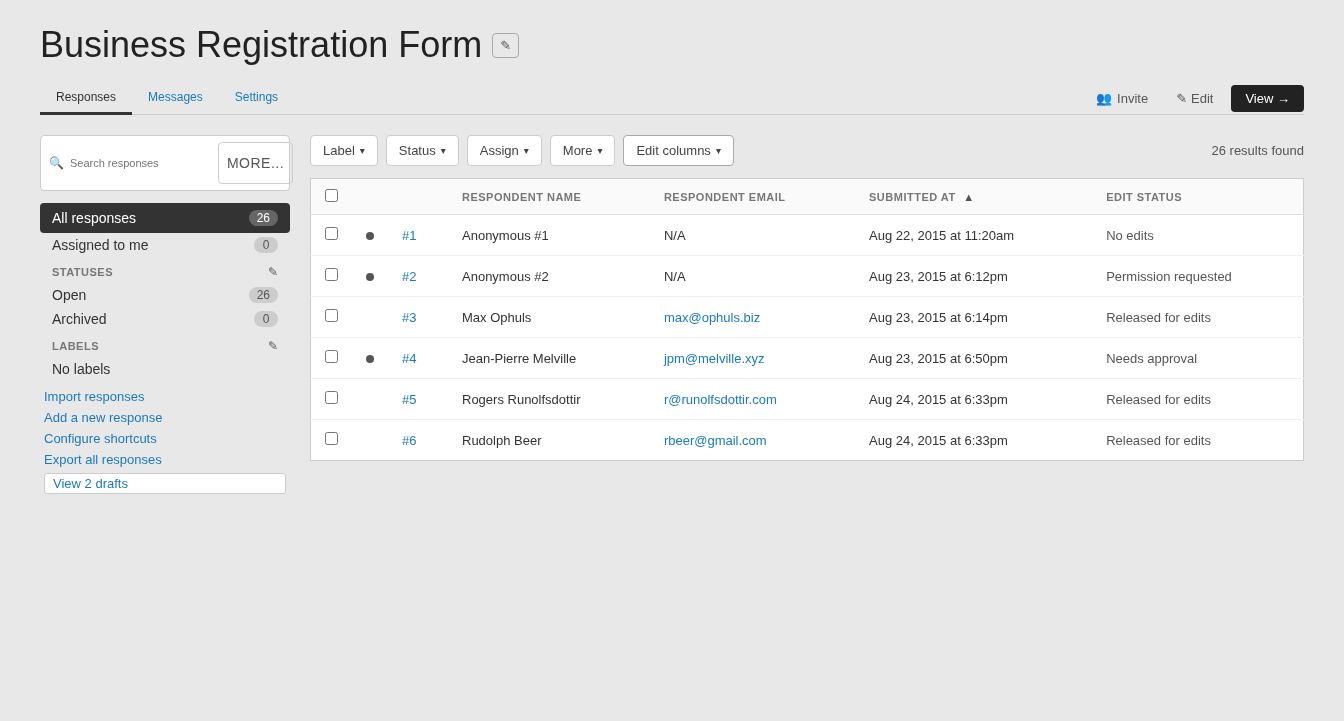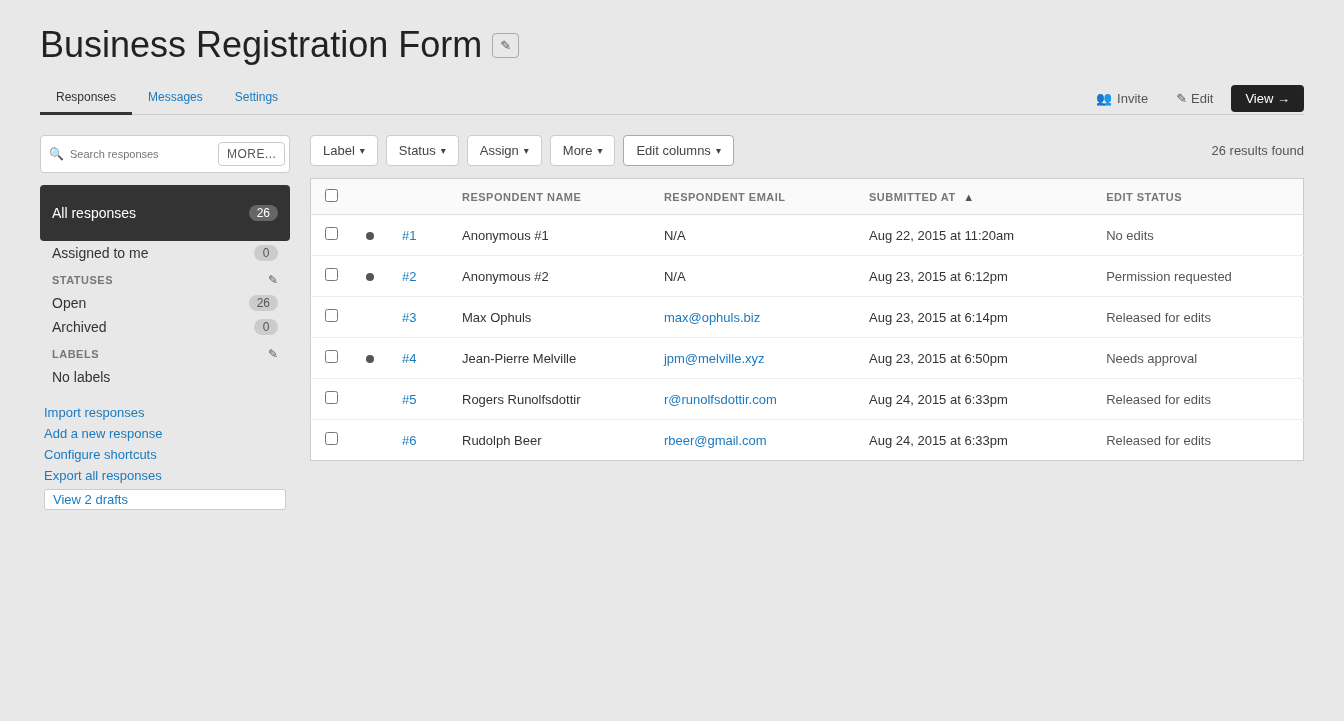--- a/index.html
+++ b/index.html
@@ -23,38 +23,38 @@
     .view-btn { background: #222; color: #fff; border: none; border-radius: 4px; padding: 6px 14px; cursor: pointer; font-size: 13px; display: flex; align-items: center; gap: 6px; }
 
     
     .main-content { display: flex; padding: 20px 40px; gap: 20px; }
 
     
     .sidebar { width: 250px; flex-shrink: 0; }
     .search-box { display: flex; align-items: center; background: #fff; border: 1px solid #ccc; border-radius: 4px; padding: 6px 8px; margin-bottom: 12px; gap: 6px; }
     .search-box input { border: none; outline: none; flex: 1; font-size: 11px; color: #555; background: transparent; }
     .search-icon { color: #999; font-size: 12px; }
-    .more-btn { background: none; border: 1px solid #ccc; border-radius: 4px; padding: 4px 8px; font-size: 12px; color: #555; cursor: pointer; margin-left: auto; letter-spacing: 0.5px; }
-
-    .sidebar-item { display: flex; align-items: center; justify-content: space-between; padding: 20px 12px; border-radius: 4px; cursor: pointer; }
+    .more-btn { background: none; border: 1px solid #ccc; border-radius: 4px; padding: 12px 8px; font-size: 14px; color: #555; cursor: pointer; margin-left: auto; letter-spacing: 0.5px; }
+
+    .sidebar-item { display: flex; align-items: center; justify-content: space-between; padding: 7px 12px; border-radius: 4px; cursor: pointer; }
     .sidebar-item.active { background: #333; color: #fff; }
     .sidebar-item-label { font-size: 14px; }
     .sidebar-badge { background: #fff; color: #333; border-radius: 10px; padding: 1px 8px; font-size: 12px; min-width: 24px; text-align: center; }
     .sidebar-item.active .sidebar-badge { background: #666; color: #fff; }
     .sidebar-item:not(.active) .sidebar-badge { background: #ccc; color: #555; }
 
     .sidebar-section { display: flex; align-items: center; justify-content: space-between; padding: 8px 12px 4px 12px; }
     .sidebar-section-label { font-size: 11px; font-weight: 600; color: #777; letter-spacing: 0.5px; text-transform: uppercase; }
     .sidebar-section-edit { color: #555; cursor: pointer; background: none; border: none; font-size: 12px; }
 
     .sidebar-subitem { display: flex; align-items: center; justify-content: space-between; padding: 4px 12px; cursor: pointer; border-radius: 4px; }
     .sidebar-subitem-label { font-size: 14px; color: #333; }
     .sidebar-subitem-badge { background: #ccc; color: #555; border-radius: 10px; padding: 1px 8px; font-size: 12px; min-width: 24px; text-align: center; }
 
-    .sidebar-footer { margin-top: 16px; padding: 0 4px; }
+    .sidebar-footer { margin-top: 8px; padding: 0 4px; }
     .sidebar-footer a { display: block; color: #1a7abf; font-size: 13px; text-decoration: none; margin-bottom: 6px; cursor: pointer; }
     .drafts-badge { display: inline-block; background: #fff; border: 1px solid #ccc; border-radius: 3px; padding: 2px 8px; font-size: 12px; color: #333; text-decoration: none !important; cursor: pointer; }
 
     
     .table-area { flex: 1; }
     .table-toolbar { display: flex; align-items: center; gap: 8px; margin-bottom: 12px; }
     .filter-btn { background: #fff; border: 1px solid #ccc; border-radius: 4px; padding: 7px 12px; font-size: 13px; color: #444; cursor: pointer; display: flex; align-items: center; gap: 5px; }
     .edit-columns-btn { background: #fff; border: 1px solid #aaa; border-radius: 4px; padding: 7px 12px; font-size: 13px; color: #444; cursor: pointer; display: flex; align-items: center; gap: 5px; font-weight: 500; }
     .results-count { margin-left: auto; font-size: 13px; color: #555; }
 

